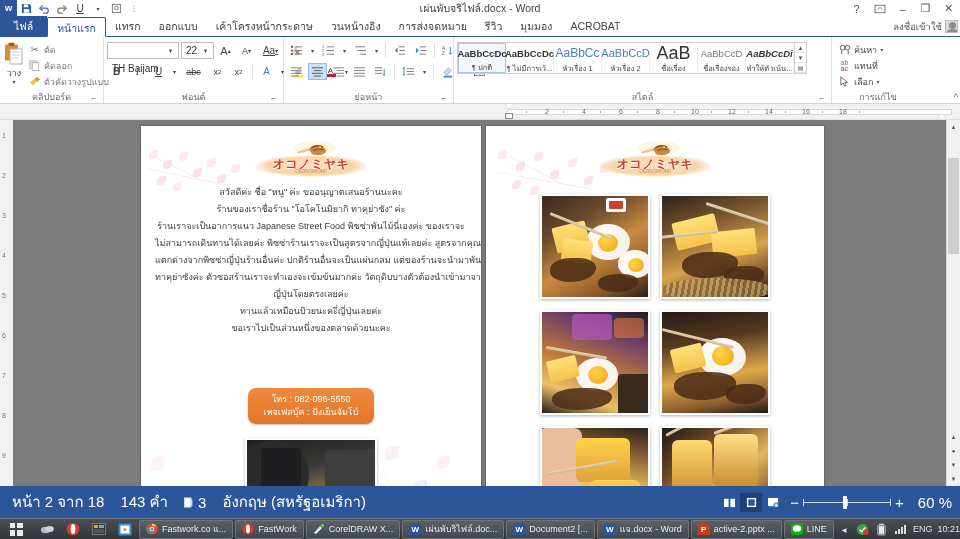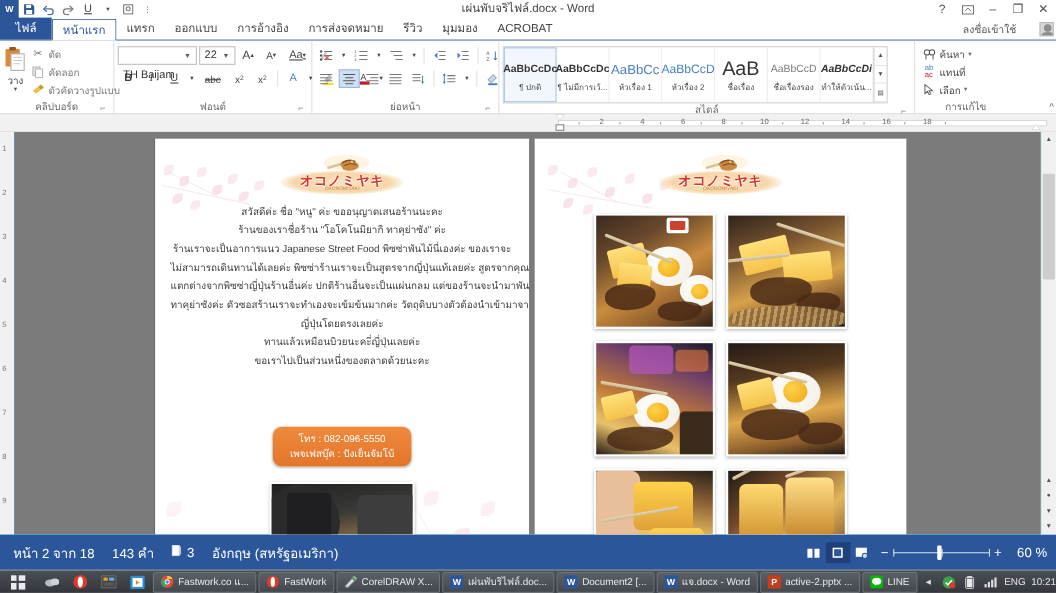--- a/index.html
+++ b/index.html
@@ -26,21 +26,21 @@
   .wc { position:absolute; right:0; top:0; height:17px; display:flex; align-items:center; }
   .wc div { width:23px; height:17px; display:flex; align-items:center; justify-content:center; color:#555; font-size:11px; }
 
   
   .tabrow { height:20px; background:#fff; display:flex; align-items:flex-end; position:relative; flex:0 0 20px;
             border-bottom:1px solid #2b579a; }
   .tab { height:20px; line-height:20px; padding:0 9px; font-size:10.5px; color:#444; white-space:nowrap; }
   .tab.file { background:#2b579a; color:#fff; padding:0 14px; font-size:10.5px; }
   .tab.active { background:#fff; color:#2b579a; border:1px solid #2b579a; border-bottom:1px solid #fff;
                 position:relative; top:1px; z-index:3; border-radius:2px 2px 0 0; }
-  .signin { position:absolute; right:2px; top:2px; font-size:9.5px; color:#555; display:flex; align-items:center; gap:21px; }
+  .signin { position:absolute; right:2px; top:2px; font-size:9.5px; color:#555; display:flex; align-items:center; gap:3px; }
   .avatar { width:13px; height:13px; background:#d8d8d8; border:1px solid #bbb; position:relative; overflow:hidden; }
   .avatar::after { content:""; position:absolute; width:7px; height:7px; border-radius:50%; background:#8d8d8d;
                    left:3px; top:1px; }
   .avatar::before { content:""; position:absolute; width:11px; height:6px; border-radius:50% 50% 0 0; background:#8d8d8d;
                     left:1px; top:8px; }
 
   
   .ribbon { height:67px; background:#fff; border-bottom:1px solid #d4d4d4; display:flex; align-items:stretch;
             flex:0 0 67px; position:relative; }
   .group { display:flex; flex-direction:column; border-right:1px solid #e0e0e0; padding:2px 3px 0 3px; position:relative; }
@@ -63,21 +63,21 @@
   .ctrl .dd { width:11px; text-align:center; font-size:7px; color:#555; }
   .fontname { width:72px; }
   .fontsize { width:33px; }
   .ibtn { width:19px; height:17px; display:flex; align-items:center; justify-content:center;
           font-size:10px; color:#444; border:1px solid transparent; }
   .ibtn.on { background:#cfe0f5; border:1px solid #9bb9dd; }
   .ibtn.w { width:25px;text-decoration:underline; }
   .sep { width:1px; height:15px; background:#e0e0e0; margin:0 2px; }
 
   
-  .stylesbox { display:flex; border:1px solid #d0d0d0; height:52px; margin-top:1px; }
+  .stylesbox { display:flex; border:1px solid #d0d0d0; height:32px; margin-top:1px; }
   .stylecell { width:48px; border-right:1px solid #eee; display:flex; flex-direction:column; align-items:center;
                justify-content:center; padding-top:1px; }
   .stylecell:last-child { border-right:none; }
   .stylecell.sel { border:1px solid #a6c5e8; background:#f2f7fd; }
   .st-prev { font-size:9.5px; height:22px; display:flex; align-items:center; color:#333; white-space:nowrap; overflow:hidden; }
   .st-name { font-size:7.5px; color:#444; height:12px; line-height:12px; overflow:hidden; white-space:nowrap; max-width:47px; }
   .scroller { width:12px; border-left:1px solid #d0d0d0; display:flex; flex-direction:column; }
   .scroller div { flex:1; display:flex; align-items:center; justify-content:center; font-size:6px; color:#555;
                   border-bottom:1px solid #e4e4e4; }
   .collapse { position:absolute; right:2px; bottom:1px; font-size:9px; color:#666; }
@@ -148,21 +148,21 @@
 
   
   .vscroll { width:14px; background:#f0f0f0; border-left:1px solid #d8d8d8; display:flex; flex-direction:column;
              flex:0 0 14px; }
   .vs-btn { height:14px; display:flex; align-items:center; justify-content:center; font-size:6px; color:#555;
             background:#f0f0f0; }
   .vs-track { flex:1; position:relative; background:#f0f0f0; }
   .vs-thumb { position:absolute; left:1px; right:1px; top:24px; height:96px; background:#cdcdcd; border-radius:1px; }
 
   
-  .status { height:19px; background:#2b579a; color:#fff; display:flex; align-items:center; font-size:12px;
+  .status { height:19px; background:#2b579a; color:#fff; display:flex; align-items:center; font-size:15px;
             flex:0 0 19px; padding:16px 4px; }
   .status .seg { padding:0 8px; white-space:nowrap; }
   .status .spacer { flex:1; }
   .viewbtn { width:22px; height:19px; display:flex; align-items:center; justify-content:center; font-size:11px; }
   .viewbtn.on { background:#1f4078; }
   .zoomslider { display:flex; align-items:center; gap:4px; padding:0 6px; }
   .zs-track { width:88px; height:1px; background:#cbd8ea; position:relative; }
   .zs-tick { position:absolute; top:-3px; width:1px; height:7px; background:#cbd8ea; }
   .zs-thumb { position:absolute; top:-6px; left:40px; width:4px; height:13px; background:#fff; border-radius:1px; }
 
@@ -235,21 +235,22 @@
       <div>❐</div>
       <div>✕</div>
     </div>
   </div>
 
   <div class="tabrow">
     <div class="tab file">ไฟล์</div>
     <div class="tab active">หน้าแรก</div>
     <div class="tab">แทรก</div>
     <div class="tab">ออกแบบ</div>
-    <div class="tab">การอ้างอิง</div>
+    <div class="tab">เค้าโครงหน้ากระดาษ</div>
+    <div class="tab">วนหน้างอิง</div>
     <div class="tab">การส่งจดหมาย</div>
     <div class="tab">รีวิว</div>
     <div class="tab">มุมมอง</div>
     <div class="tab">ACROBAT</div>
     <div class="signin">
       <span>ลงชื่อเข้าใช้</span>
       <span class="avatar"></span>
     </div>
   </div>
 

